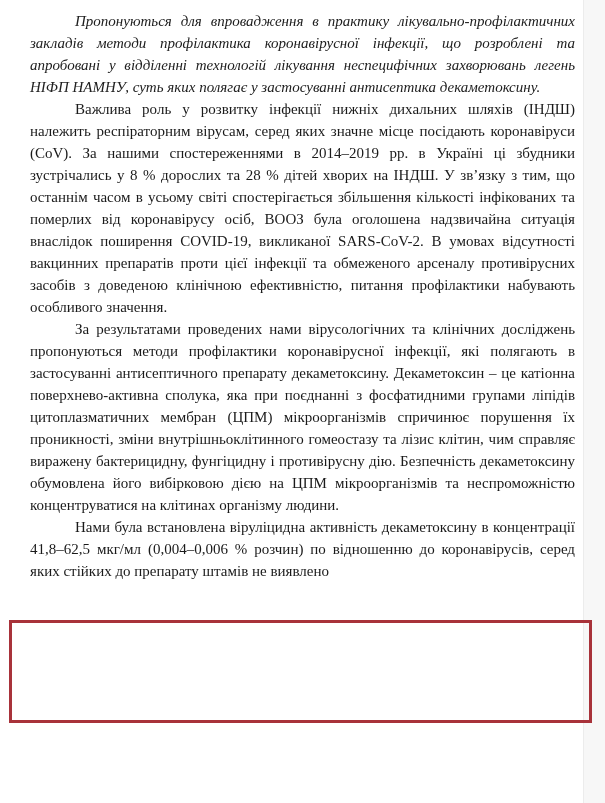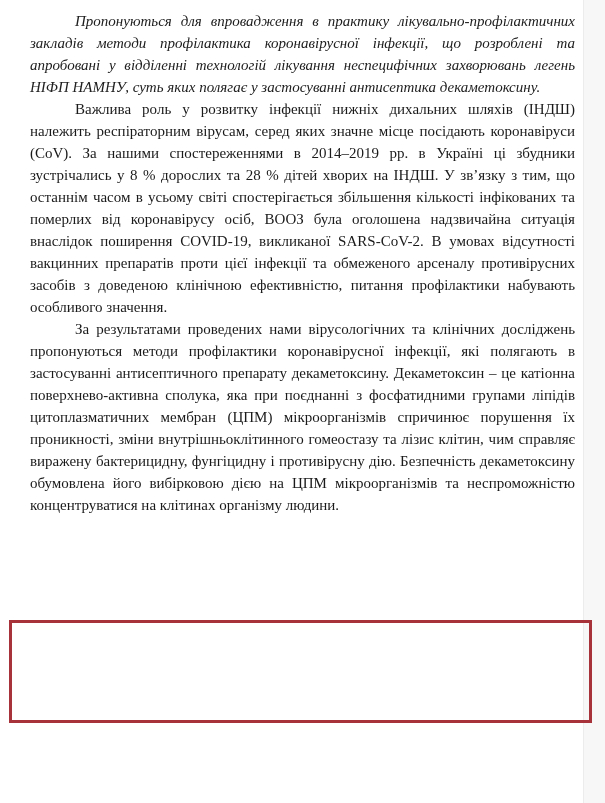--- a/index.html
+++ b/index.html
@@ -62,16 +62,17 @@
     }
   </style>
 </head>
 <body>
 
 <div class="page">
   <div class="text-block">
     <p class="italic">Пропонуються для впровадження в практику лікувально-профілактичних закладів методи профілактика коронавірусної інфекції, що розроблені та апробовані у відділенні технологій лікування неспецифічних захворювань легень НІФП НАМНУ, суть яких полягає у застосуванні антисептика декаметоксину.</p>
     <p>Важлива роль у розвитку інфекції нижніх дихальних шляхів (ІНДШ) належить респіраторним вірусам, серед яких значне місце посідають коронавіруси (CoV). За нашими спостереженнями в 2014–2019 рр. в Україні ці збудники зустрічались у 8 % дорослих та 28 % дітей хворих на ІНДШ. У зв’язку з тим, що останнім часом в усьому світі спостерігається збільшення кількості інфікованих та померлих від коронавірусу осіб, ВООЗ була оголошена надзвичайна ситуація внаслідок поширення COVID-19, викликаної SARS-CoV-2. В умовах відсутності вакцинних препаратів проти цієї інфекції та обмеженого арсеналу противірусних засобів з доведеною клінічною ефективністю, питання профілактики набувають особливого значення.</p>
     <p>За результатами проведених нами вірусологічних та клінічних досліджень пропонуються методи профілактики коронавірусної інфекції, які полягають в застосуванні антисептичного препарату декаметоксину. Декаметоксин – це катіонна поверхнево-активна сполука, яка при поєднанні з фосфатидними групами ліпідів цитоплазматичних мембран (ЦПМ) мікроорганізмів спричинює порушення їх проникності, зміни внутрішньоклітинного гомеостазу та лізис клітин, чим справляє виражену бактерицидну, фунгіцидну і противірусну дію. Безпечність декаметоксину обумовлена його вибірковою дією на ЦПМ мікроорганізмів та неспроможністю концентруватися на клітинах організму людини.</p>
+    <p>Нами була встановлена віруліцидна активність декаметоксину в концентрації 41,8–62,5 мкг/мл (0,004–0,006 % розчин) по відношенню до коронавірусів, серед яких стійких до препарату штамів не виявлено</p>
   </div>
 </div>
 <div class="page-edge"></div>
 <div class="highlight-box"></div>
 
 </body></html>

